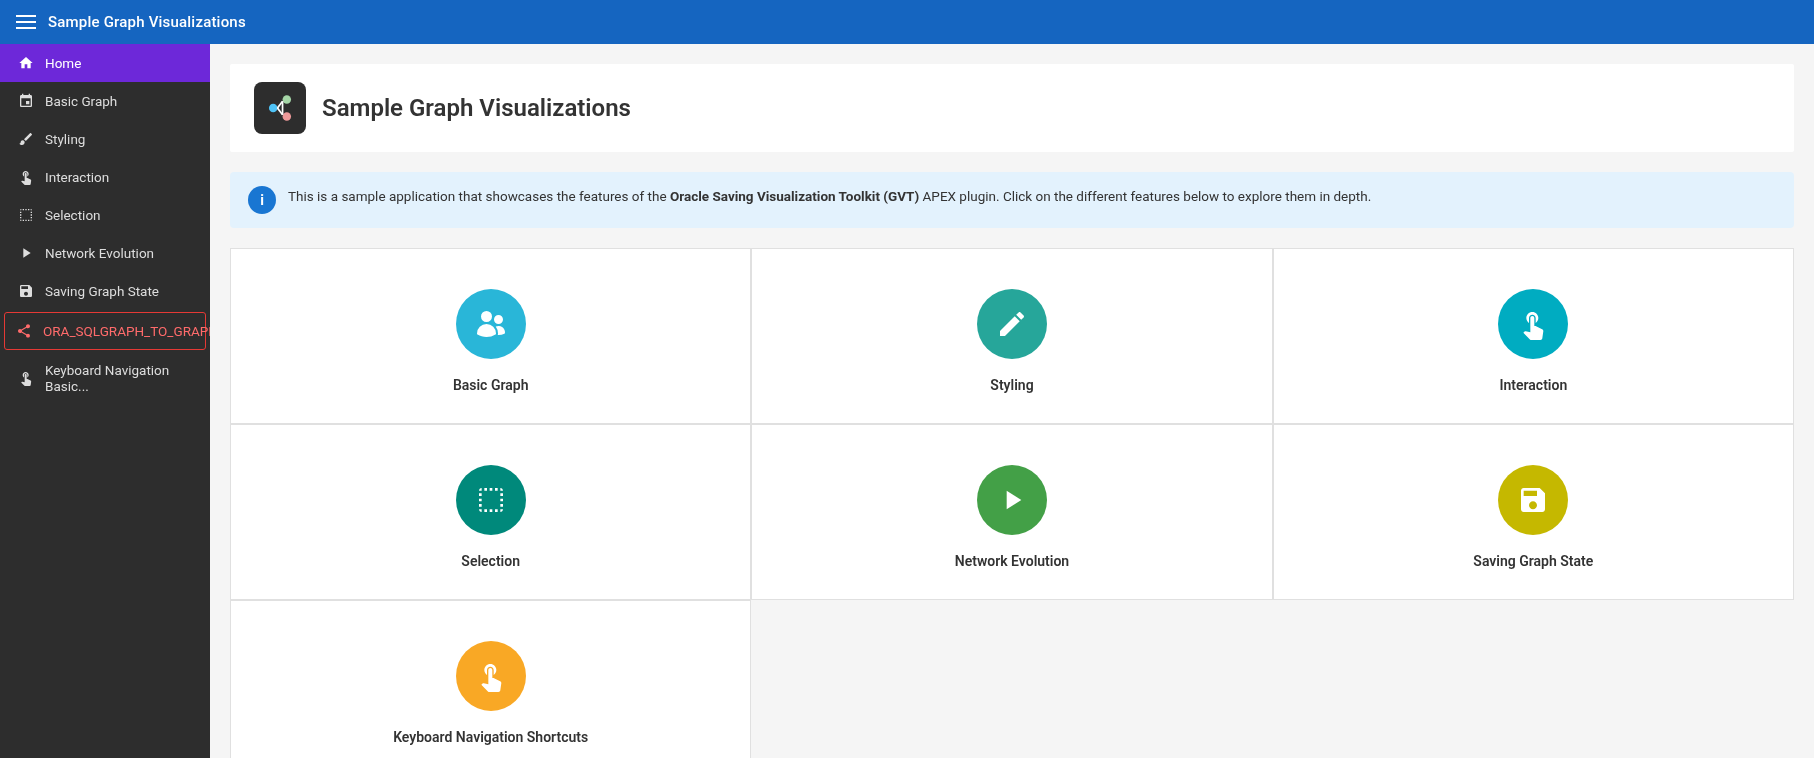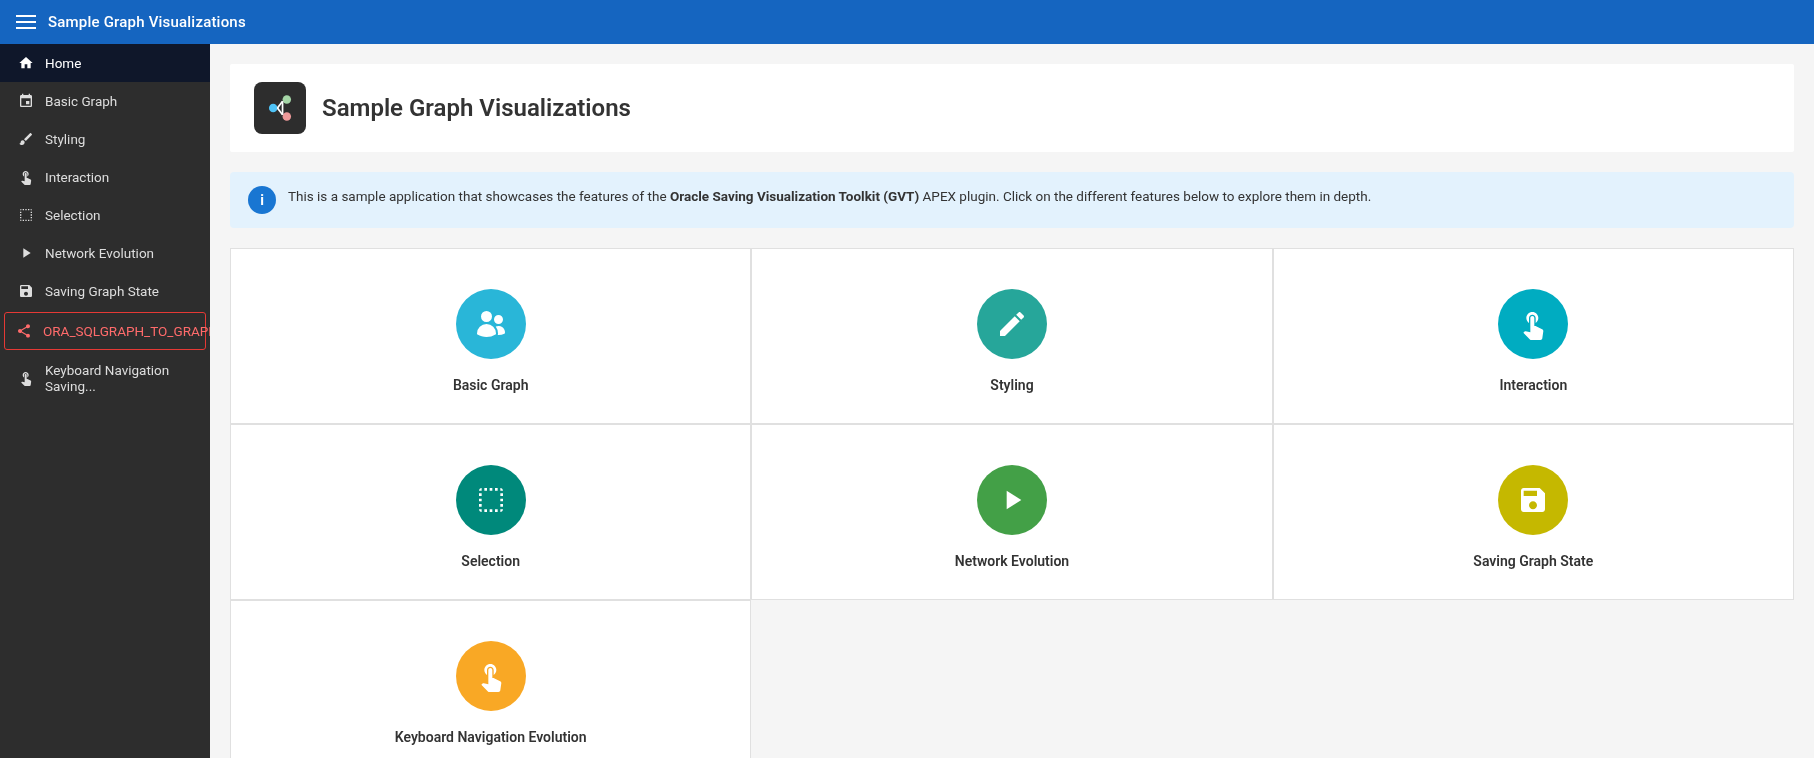--- a/index.html
+++ b/index.html
@@ -47,21 +47,21 @@
     .sidebar-item {
       display: flex;
       align-items: center;
       gap: 10px;
       padding: 10px 14px;
       font-size: 13.5px;
       cursor: pointer;
       color: #ddd;
       border-left: 3px solid transparent;
     }
-    .sidebar-item.active { background: #0f172a; color: white; }
+    .sidebar-item.active { background: #6d28d9; color: white; }
     .sidebar-item.highlighted {
       border: 1px solid #e53935;
       margin: 2px 4px;
       border-radius: 3px;
       color: #ff6b6b;
       padding: 9px 10px;
     }
     .sidebar-icon {
       width: 18px; height: 18px; display: flex; align-items: center; justify-content: center; flex-shrink: 0;
     }
@@ -238,21 +238,21 @@
       </span>
       <span>ORA_SQLGRAPH_TO_GRAPH</span>
     </div>
 
     <div class="sidebar-item">
       <span class="sidebar-icon">
         <svg viewBox="0 0 24 24">
             <path d="M9 11.24V7.5C9 6.12 10.12 5 11.5 5S14 6.12 14 7.5v3.74c1.21-.81 2-2.18 2-3.74C16 5.01 13.99 3 11.5 3S7 5.01 7 7.5c0 1.56.79 2.93 2 3.74zm9.84 4.63l-4.54-2.26c-.17-.07-.35-.11-.54-.11H13v-6c0-.83-.67-1.5-1.5-1.5S10 6.67 10 7.5v10.74l-3.43-.72c-.08-.01-.15-.03-.24-.03-.31 0-.59.13-.79.33l-.79.8 4.94 4.94c.27.27.65.44 1.06.44h6.79c.75 0 1.33-.55 1.44-1.28l.75-5.27c.01-.07.02-.14.02-.2 0-.62-.38-1.16-.91-1.38z"></path>
           </svg>
       </span>
-      <span>Keyboard Navigation Saving...</span>
+      <span>Keyboard Navigation Basic...</span>
     </div>
   </nav>
 
   <div class="content">
 
     <div class="header-card">
       <div class="header-logo">
         <svg width="34" height="34" viewBox="0 0 40 40" fill="none">
           <circle cx="12" cy="20" r="5" fill="#4fc3f7"></circle>
           <circle cx="28" cy="10" r="5" fill="#a5d6a7"></circle>
@@ -327,17 +327,17 @@
         </div>
         <span class="card-label">Saving Graph State</span>
       </div>
 
       <div class="card">
         <div class="card-icon-circle color-yellow">
           <svg viewBox="0 0 24 24">
               <path d="M9 11.24V7.5C9 6.12 10.12 5 11.5 5S14 6.12 14 7.5v3.74c1.21-.81 2-2.18 2-3.74C16 5.01 13.99 3 11.5 3S7 5.01 7 7.5c0 1.56.79 2.93 2 3.74zm9.84 4.63l-4.54-2.26c-.17-.07-.35-.11-.54-.11H13v-6c0-.83-.67-1.5-1.5-1.5S10 6.67 10 7.5v10.74l-3.43-.72c-.08-.01-.15-.03-.24-.03-.31 0-.59.13-.79.33l-.79.8 4.94 4.94c.27.27.65.44 1.06.44h6.79c.75 0 1.33-.55 1.44-1.28l.75-5.27c.01-.07.02-.14.02-.2 0-.62-.38-1.16-.91-1.38z"></path>
             </svg>
         </div>
-        <span class="card-label">Keyboard Navigation Evolution</span>
+        <span class="card-label">Keyboard Navigation Shortcuts</span>
       </div>
     </div>
   </div>
 </div>
 
 </body></html>

